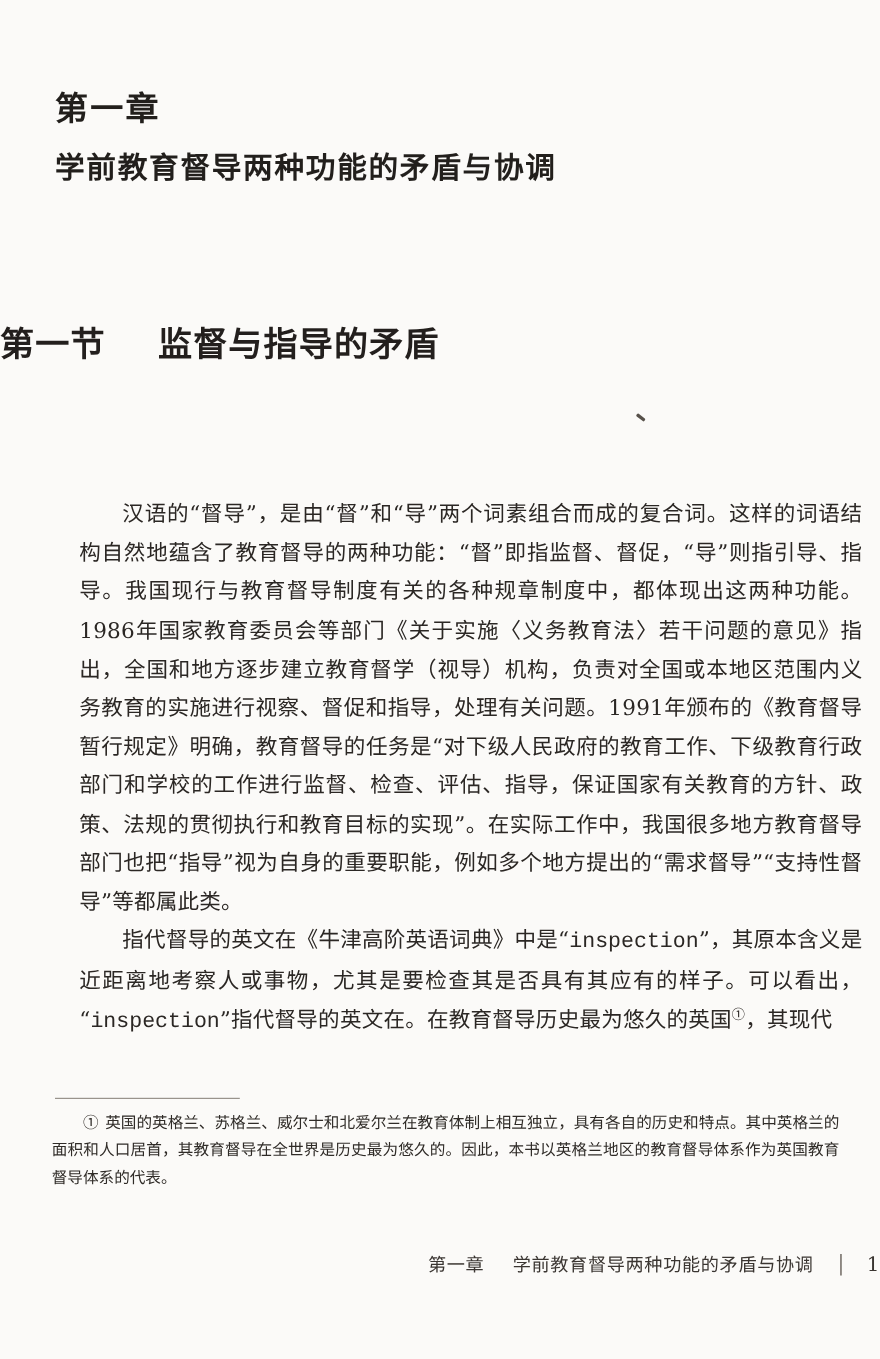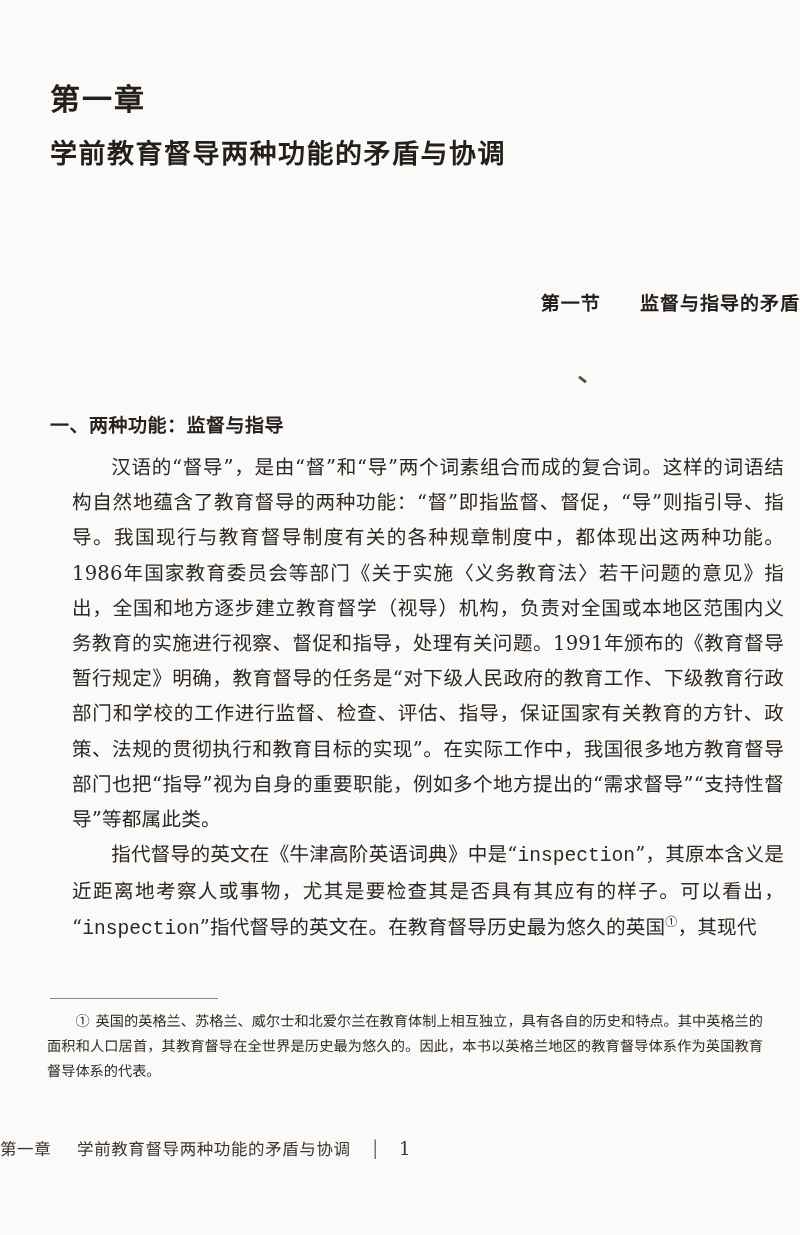--- a/index.html
+++ b/index.html
@@ -47,22 +47,22 @@
     color: #221f1c;
     margin: 12px 0 0 0;
   }
 
   
   .section-title {
     position: absolute;
     left: 0;
     top: 288px;
     width: 800px;
-    text-align: right;
-    font-size: 19px;
+    text-align: left;
+    font-size: 31px;
     font-weight: bold;
     letter-spacing: 1px;
     color: #231f1d;
   }
   .section-title .sp {
     display: inline-block;
     width: 24px;
   }
 
   
@@ -146,21 +146,21 @@
   .footnote-first-line-indent {
     text-indent: 2em;
   }
 
   
   .page-footer {
     position: absolute;
     left: 0;
     top: 1136px;
     width: 800px;
-    text-align: left;
+    text-align: right;
     font-size: 16.5px;
     letter-spacing: .6px;
     color: #3a3531;
   }
   .page-footer .ft-sp {
     display: inline-block;
     width: 14px;
   }
   .page-footer .ft-bar {
     display: inline-block;
@@ -183,21 +183,20 @@
   </div>
 
   <div class="section-title">
     <span>第一节</span>
     <span class="sp"></span>
     <span>监督与指导的矛盾</span>
   </div>
 
   <div class="scan-mark"></div>
 
-  <div class="sub-heading">一、两种功能：监督与指导</div>
 
   <div class="body-block">
     <p class="body-para">汉语的“督导”，是由“督”和“导”两个词素组合而成的复合词。这样的词语结构自然地蕴含了教育督导的两种功能：“督”即指监督、督促，“导”则指引导、指导。我国现行与教育督导制度有关的各种规章制度中，都体现出这两种功能。1986年国家教育委员会等部门《关于实施〈义务教育法〉若干问题的意见》指出，全国和地方逐步建立教育督学（视导）机构，负责对全国或本地区范围内义务教育的实施进行视察、督促和指导，处理有关问题。1991年颁布的《教育督导暂行规定》明确，教育督导的任务是“对下级人民政府的教育工作、下级教育行政部门和学校的工作进行监督、检查、评估、指导，保证国家有关教育的方针、政策、法规的贯彻执行和教育目标的实现”。在实际工作中，我国很多地方教育督导部门也把“指导”视为自身的重要职能，例如多个地方提出的“需求督导”“支持性督导”等都属此类。</p>
 
     <p class="body-para">
       <span>指代督导的英文在《牛津高阶英语词典》中是“</span><span class="lat">inspection</span><span>”，其原本含义是近距离地考察人或事物，尤其是要检查其是否具有其应有的样子。可以看出，“</span><span class="lat">inspection</span><span>”指代督导的英文在。在教育督导历史最为悠久的英国</span><sup class="fn-ref">①</sup><span>，其现代</span>
     </p>
   </div>
 
   <div class="footnote-rule"></div>

